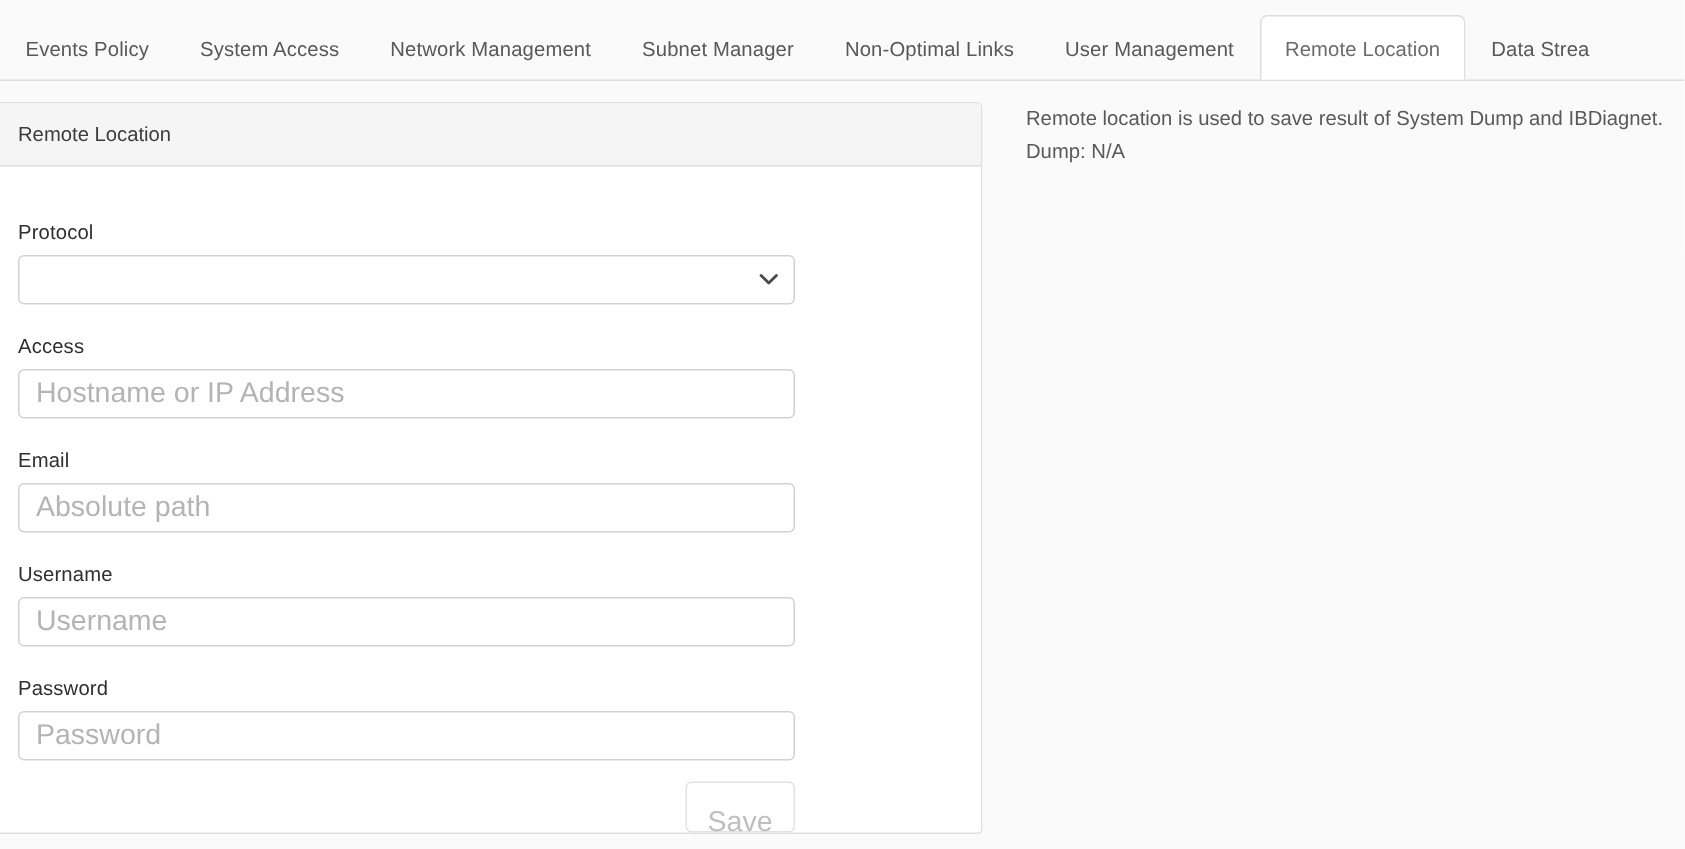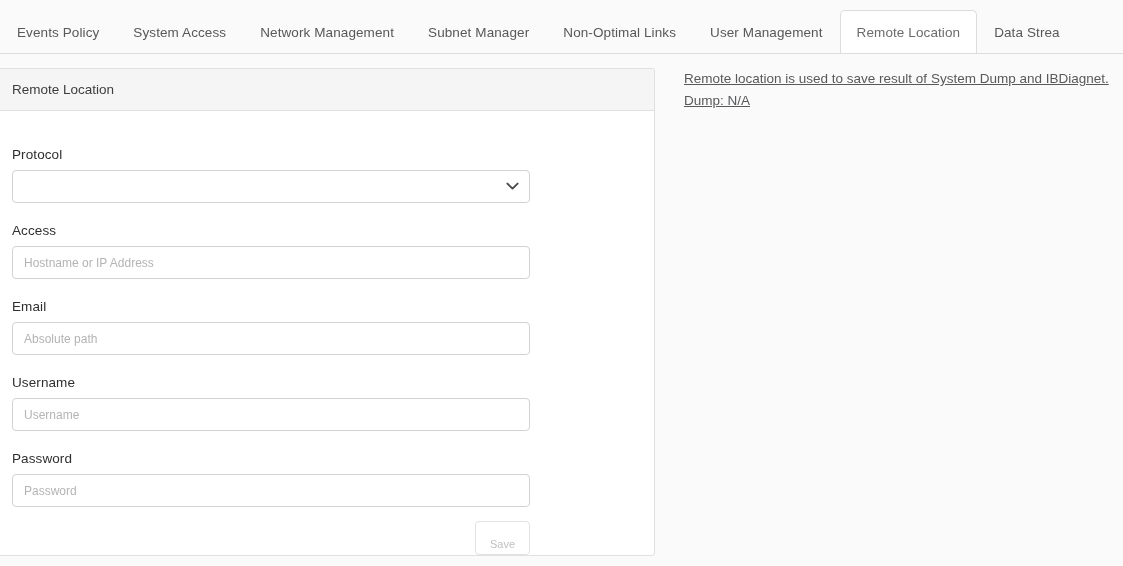--- a/index.html
+++ b/index.html
@@ -98,21 +98,21 @@
     letter-spacing: 0.1px;
     margin-top: 20px;
   }
   .control {
     width: 518px;
     height: 33px;
     border: 1px solid #d2d2d2;
     border-radius: 4px;
     background: #ffffff;
     font-family: "Liberation Sans", sans-serif;
-    font-size: 12px;
+    font-size: 19px;
     color: #3d3d3d;
     padding: 0 11px;
     outline: none;
   }
   .control::placeholder { color: #b4b4b4; }
 
   .select-wrap { position: relative; width: 518px; }
   select.control {
     appearance: none;
     -webkit-appearance: none;
@@ -138,36 +138,36 @@
     margin-top: 13px;
   }
   .save-btn {
     min-width: 55px;
     height: 34px;
     padding: 16px 14px;
     background: #ffffff;
     border: 1px solid #e2e2e2;
     border-radius: 4px;
     font-family: "Liberation Sans", sans-serif;
-    font-size: 11px;
+    font-size: 19px;
     color: #bfbfbf;
     cursor: default;
   }
 
   
   .side-info {
     position: absolute;
     left: 684px;
     top: 14px;
     width: 430px;
     font-size: 13.5px;
     color: #58595b;
     line-height: 21.5px;
   }
-  .side-info div { white-space: nowrap; text-decoration: underline; }
+  .side-info div { white-space: nowrap; }
 </style>
 </head>
 <body>
 
 <div class="tabbar">
   <div class="tab">Events Policy</div>
   <div class="tab">System Access</div>
   <div class="tab">Network Management</div>
   <div class="tab">Subnet Manager</div>
   <div class="tab">Non-Optimal Links</div>

